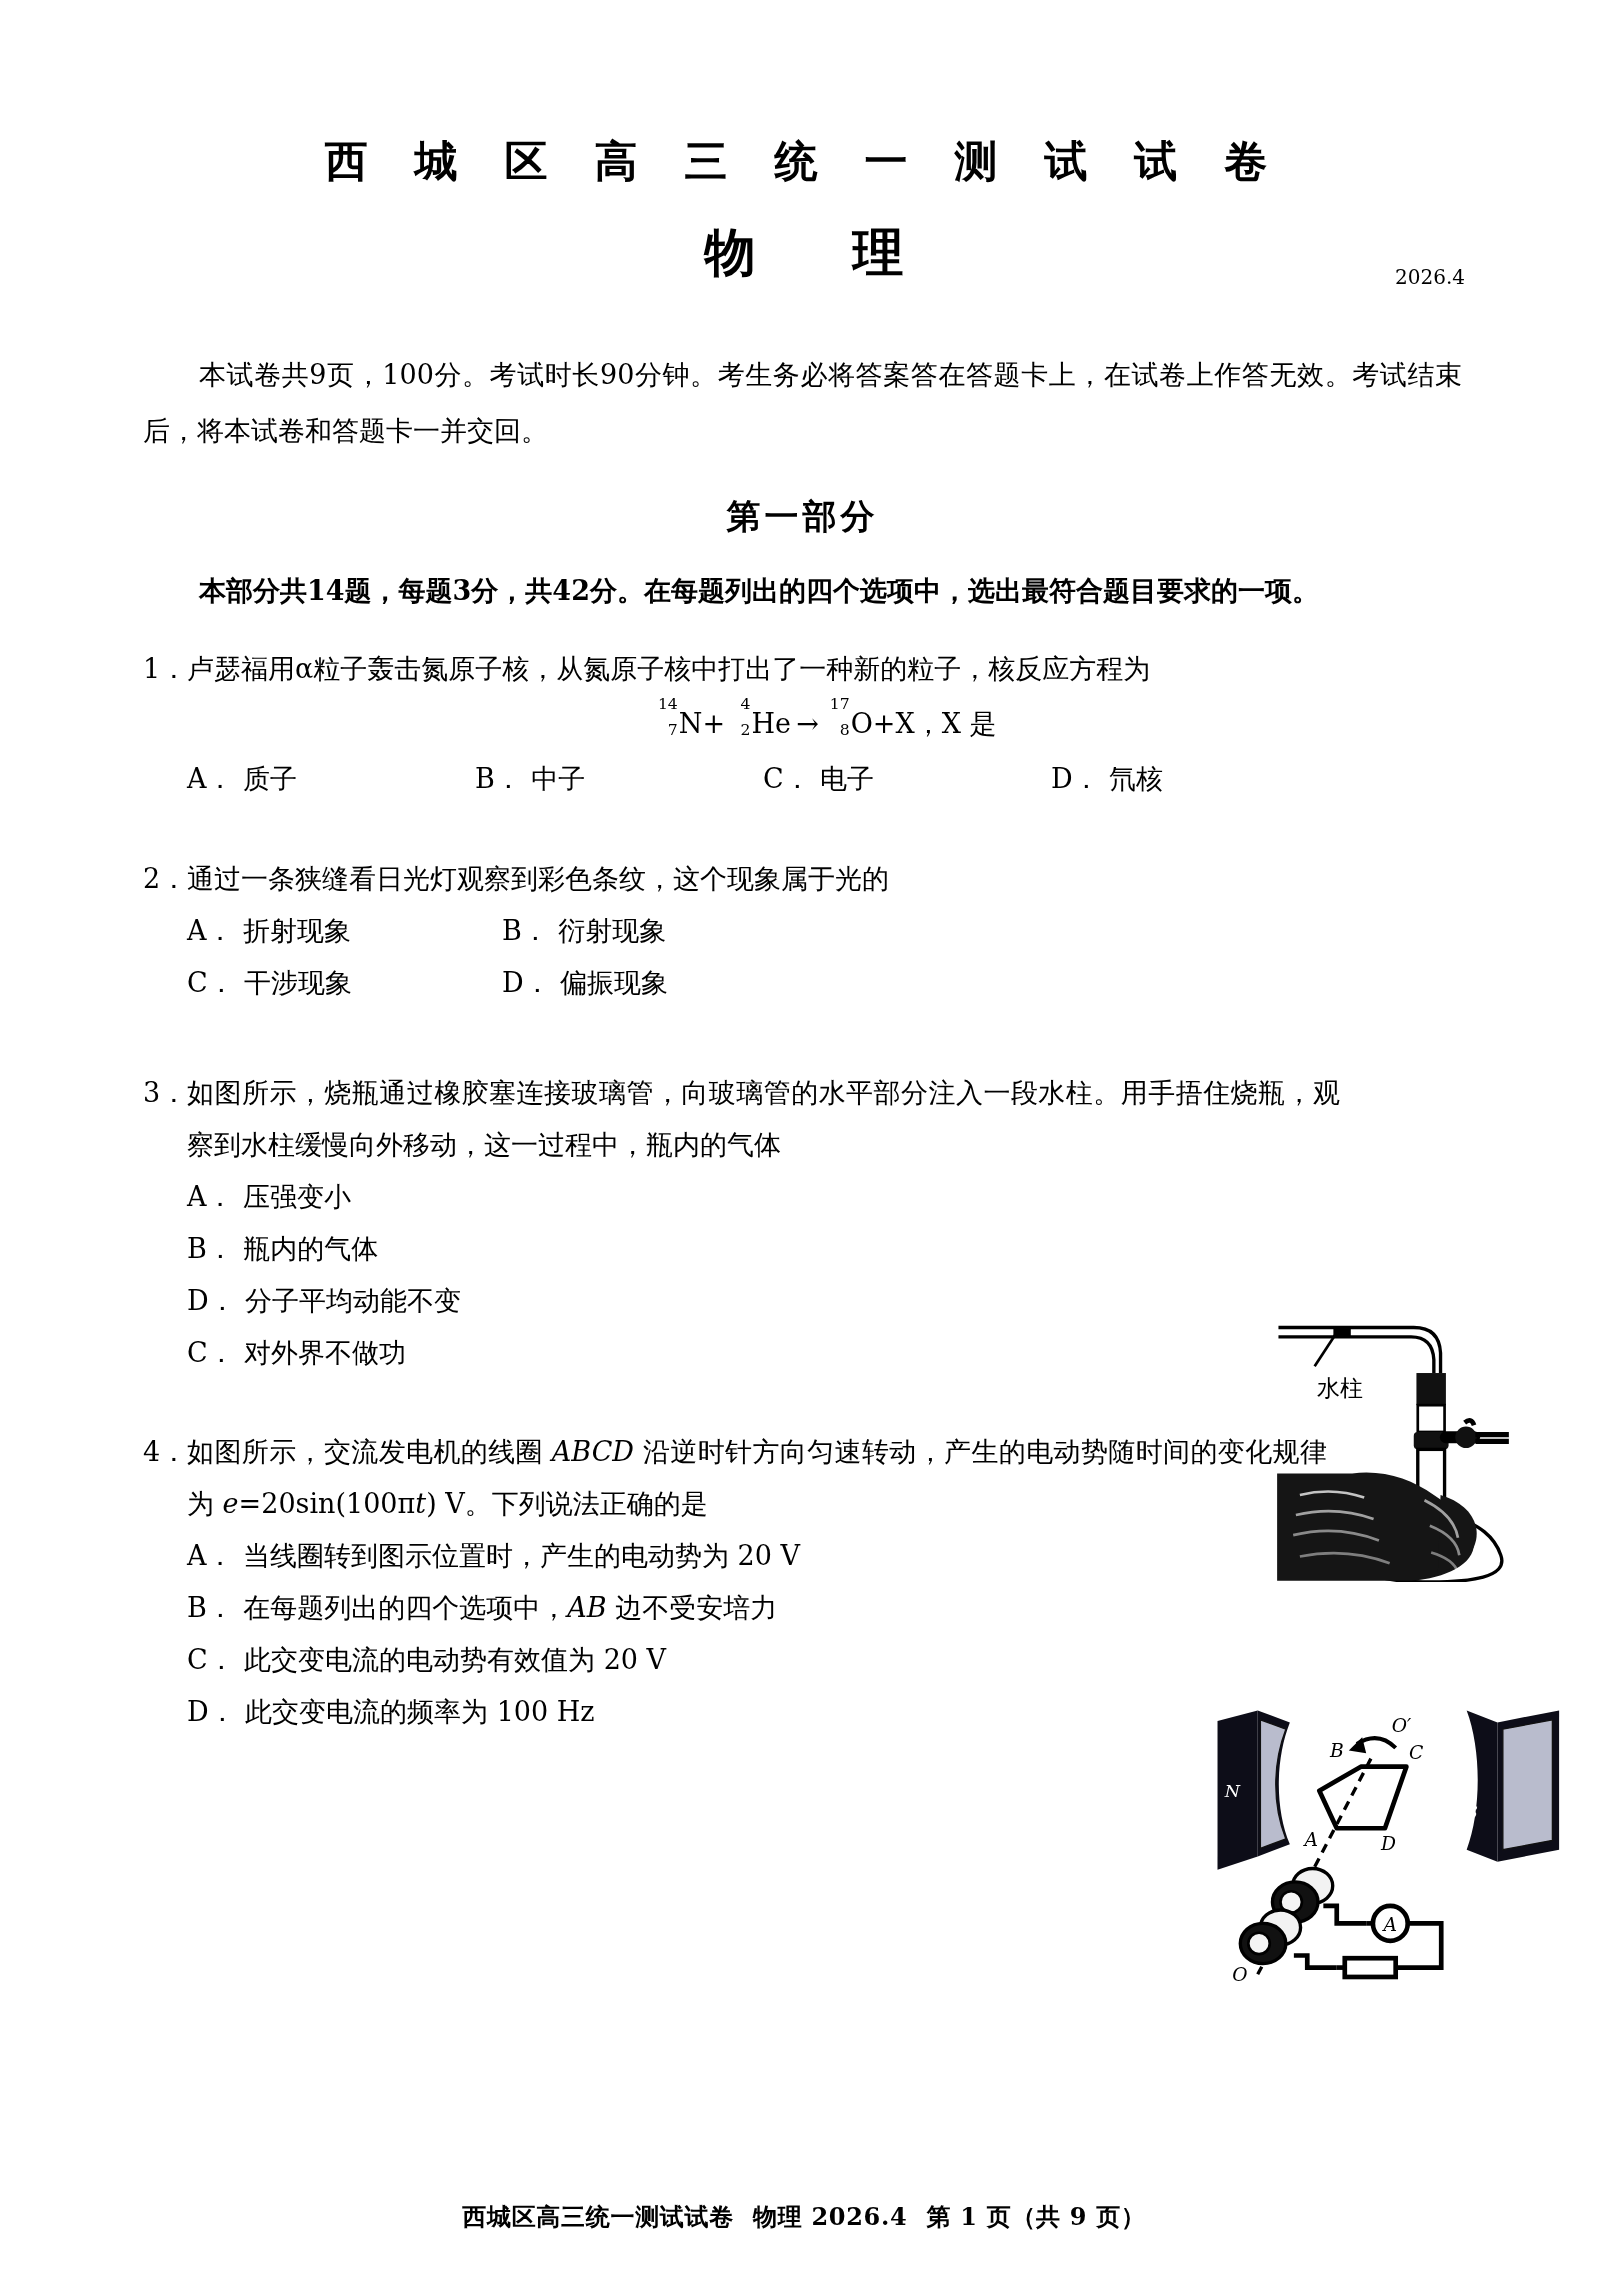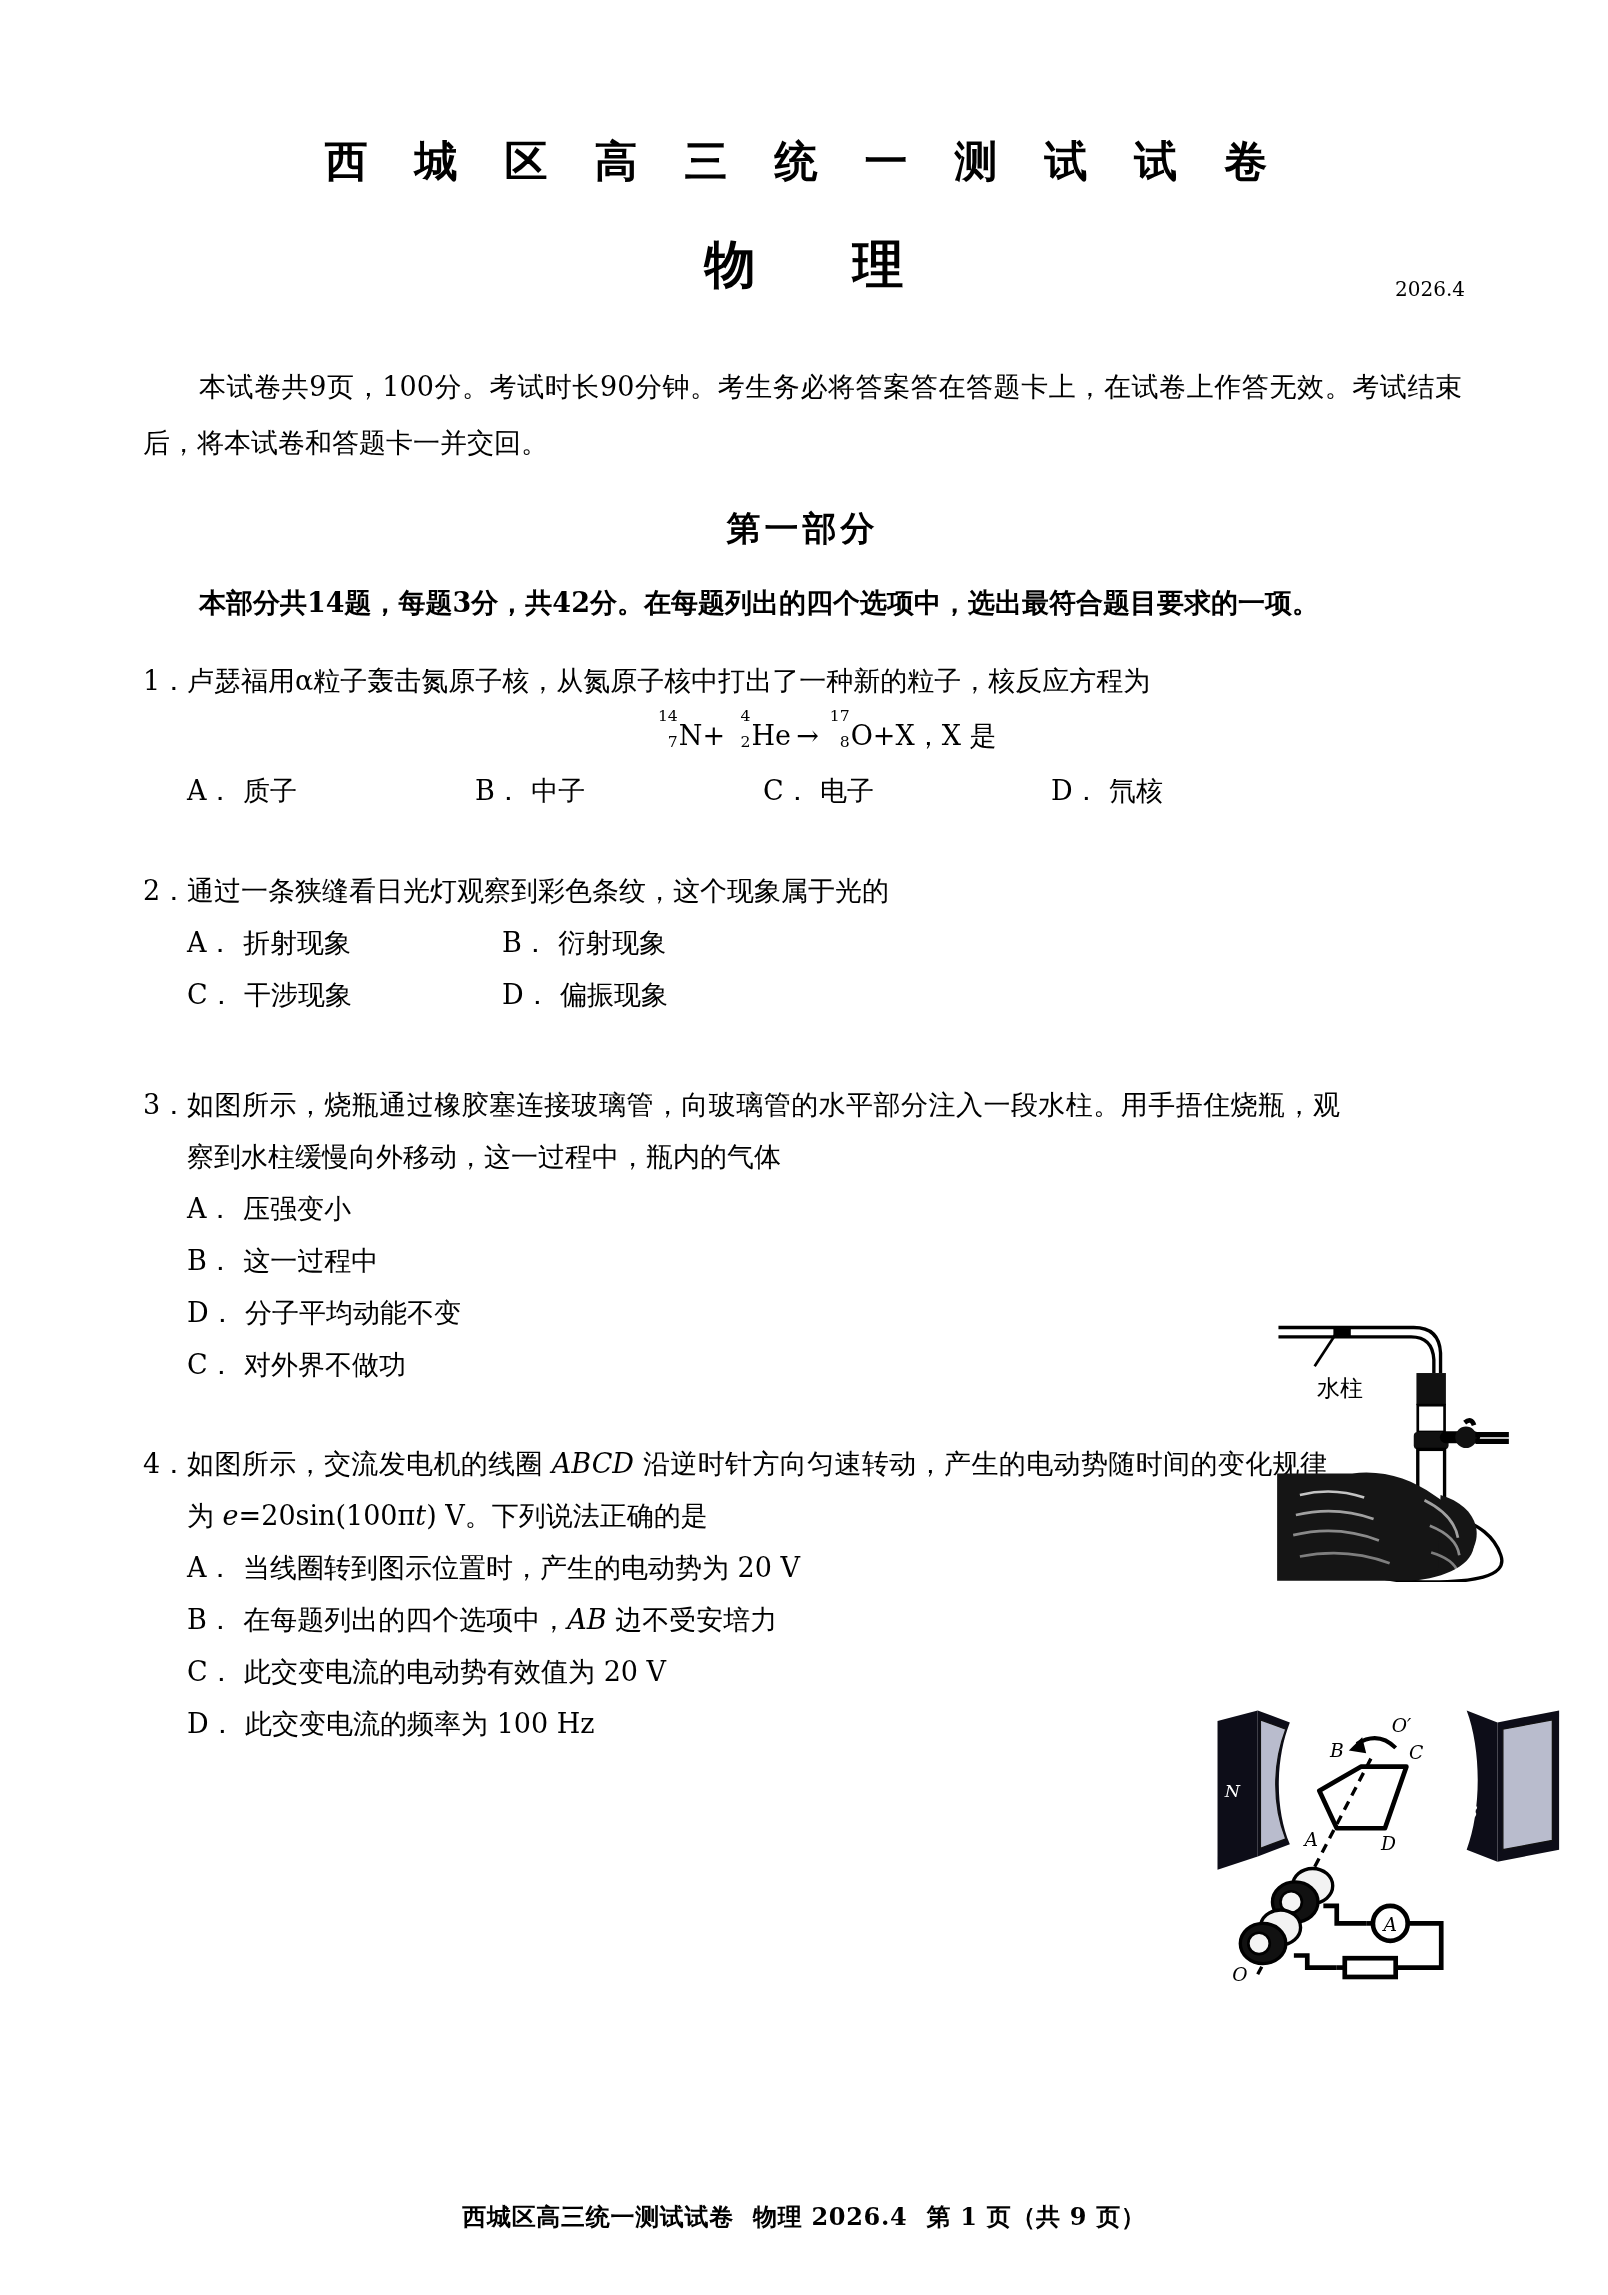--- a/index.html
+++ b/index.html
@@ -28,21 +28,21 @@
     text-align: center;
     font-size: 43px;
     font-weight: bold;
     letter-spacing: 16px;
     margin: 0;
     padding-top: 121px;
     font-family: "DejaVu Serif", "Liberation Serif", serif;
   }
   .subject-row {
     position: relative;
-    margin-top: 40px;
+    margin-top: 28px;
     height: 74px;
   }
   .subject {
     text-align: center;
     font-size: 51px;
     font-weight: bold;
     letter-spacing: 23px;
     font-family: "DejaVu Serif", "Liberation Serif", serif;
     padding-left: 23px;
   }
@@ -249,21 +249,21 @@
     <div class="question" style="margin-top:58px;">
       <div class="q-stem">
         <span class="q-num">3．</span>
         <span class="q-text" style="max-width:1153px;">如图所示，烧瓶通过橡胶塞连接玻璃管，向玻璃管的水平部分注入一段水柱。用手捂住烧瓶，观察到水柱缓慢向外移动，这一过程中，瓶内的气体</span>
       </div>
       <div class="opts opt-1col">
         <div class="opt-row">
             <span class="opt"><span class="opt-label">A．</span><span>压强变小</span></span>
           </div>
         <div class="opt-row">
-            <span class="opt"><span class="opt-label">B．</span><span>这一过程中</span></span>
+            <span class="opt"><span class="opt-label">B．</span><span>瓶内的气体</span></span>
           </div>
         <div class="opt-row">
             <span class="opt"><span class="opt-label">D．</span><span>分子平均动能不变</span></span>
           </div>
         <div class="opt-row">
             <span class="opt"><span class="opt-label">C．</span><span>对外界不做功</span></span>
           </div>
       </div>
     </div>
 

